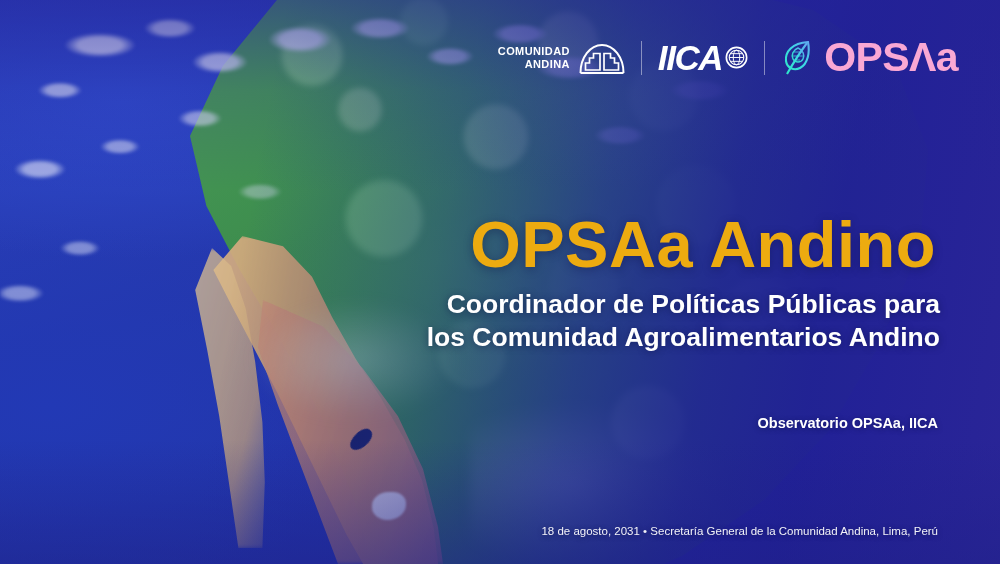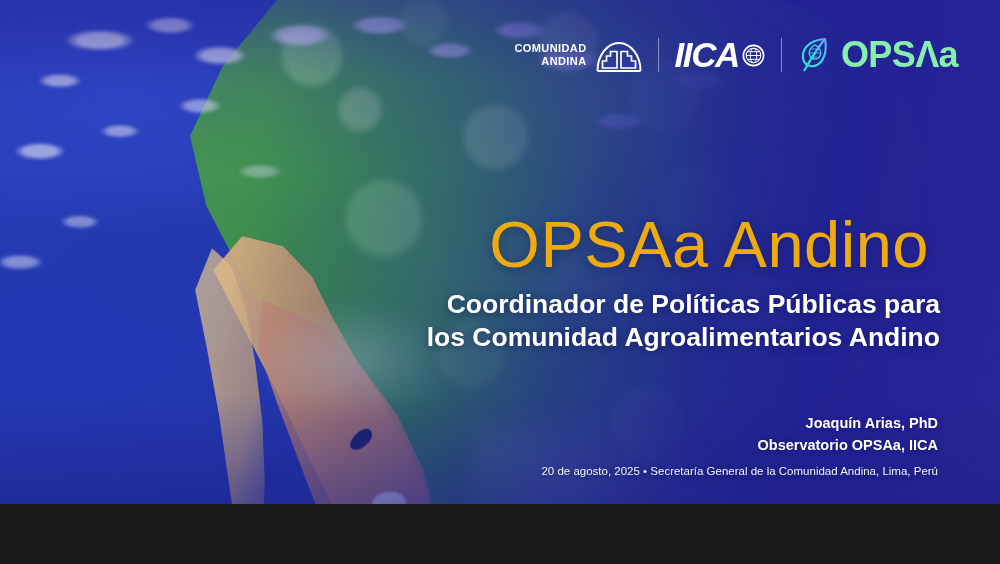--- a/index.html
+++ b/index.html
@@ -1,21 +1,21 @@
 <!DOCTYPE html>
 <html><head>
 <meta charset="utf-8">
 <title>OPSAa Andino</title>
 <style>
   html,body{margin:0;padding:0;background:#1b1b1b;}
   *{box-sizing:border-box;}
 
   .slide{
     position:relative;
-    width:1000px;height:504px;
+    width:1000px;height:564px;
     overflow:hidden;
     font-family:"Liberation Sans","DejaVu Sans",sans-serif;
     background:#1d2aa0;
   }
 
   
   .map-layer{position:absolute;inset:0;overflow:hidden;}
 
   
   .ocean{
@@ -191,34 +191,34 @@
   .iica-globe{width:23px;height:23px;display:block;}
 
   .logo-div2{
     width:1px;height:34px;background:rgba(255,255,255,.45);
     margin:0 16px;
   }
 
   .logo-opsaa{display:flex;align-items:center;gap:9px;}
   .opsaa-leaf{width:34px;height:40px;display:block;}
   .opsaa-word{
-    color:#86efac;font-size:36px;font-weight:bold;
+    color:#f9a8d4;font-size:41px;font-weight:bold;
     letter-spacing:-.6px;display:flex;align-items:baseline;
   }
 
   
   .text-block{
     position:absolute;right:60px;top:212px;
     width:700px;text-align:right;z-index:5;
   }
   .title{
     color:#edab10;
-    font-size:65px;font-weight:normal;
+    font-size:65px;font-weight:bold;
     letter-spacing:.5px;line-height:1.02;
-    margin:0 11px 10px 0;
+    margin:0 4px 10px 0;
     text-shadow:0 2px 10px rgba(12,18,70,.4);
   }
   .subtitle{
     color:#ffffff;
     font-size:26.5px;font-weight:bold;
     line-height:1.25;margin:0;
     text-shadow:0 1px 7px rgba(12,18,70,.55);
   }
 
   .author{
@@ -311,19 +311,18 @@
 
   <div class="text-block">
     <h1 class="title">OPSAa Andino</h1>
     <p class="subtitle">
       <span>Coordinador de Políticas Públicas para</span><br>
       <span>los Comunidad Agroalimentarios Andino</span>
     </p>
   </div>
 
   <div class="author">
-    <div>Joaquín Arias, PhD</div>
     <div>Observatorio OPSAa, IICA</div>
   </div>
 
-  <div class="footer">20 de agosto, 2025 • Secretaría General de la Comunidad Andina, Lima, Perú</div>
+  <div class="footer">18 de agosto, 2031 • Secretaría General de la Comunidad Andina, Lima, Perú</div>
 
 </div>
 
 </body></html>

